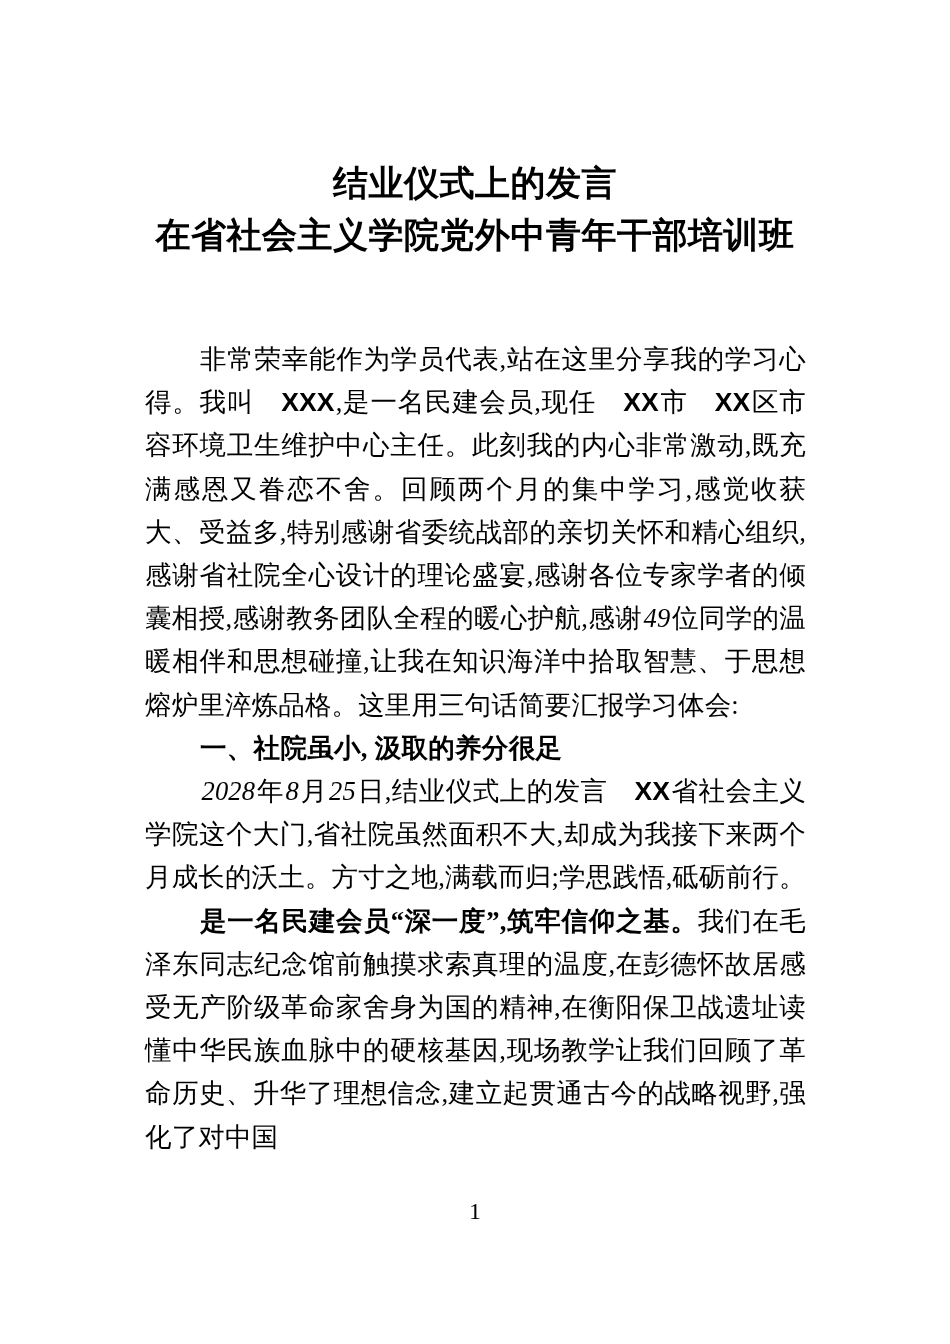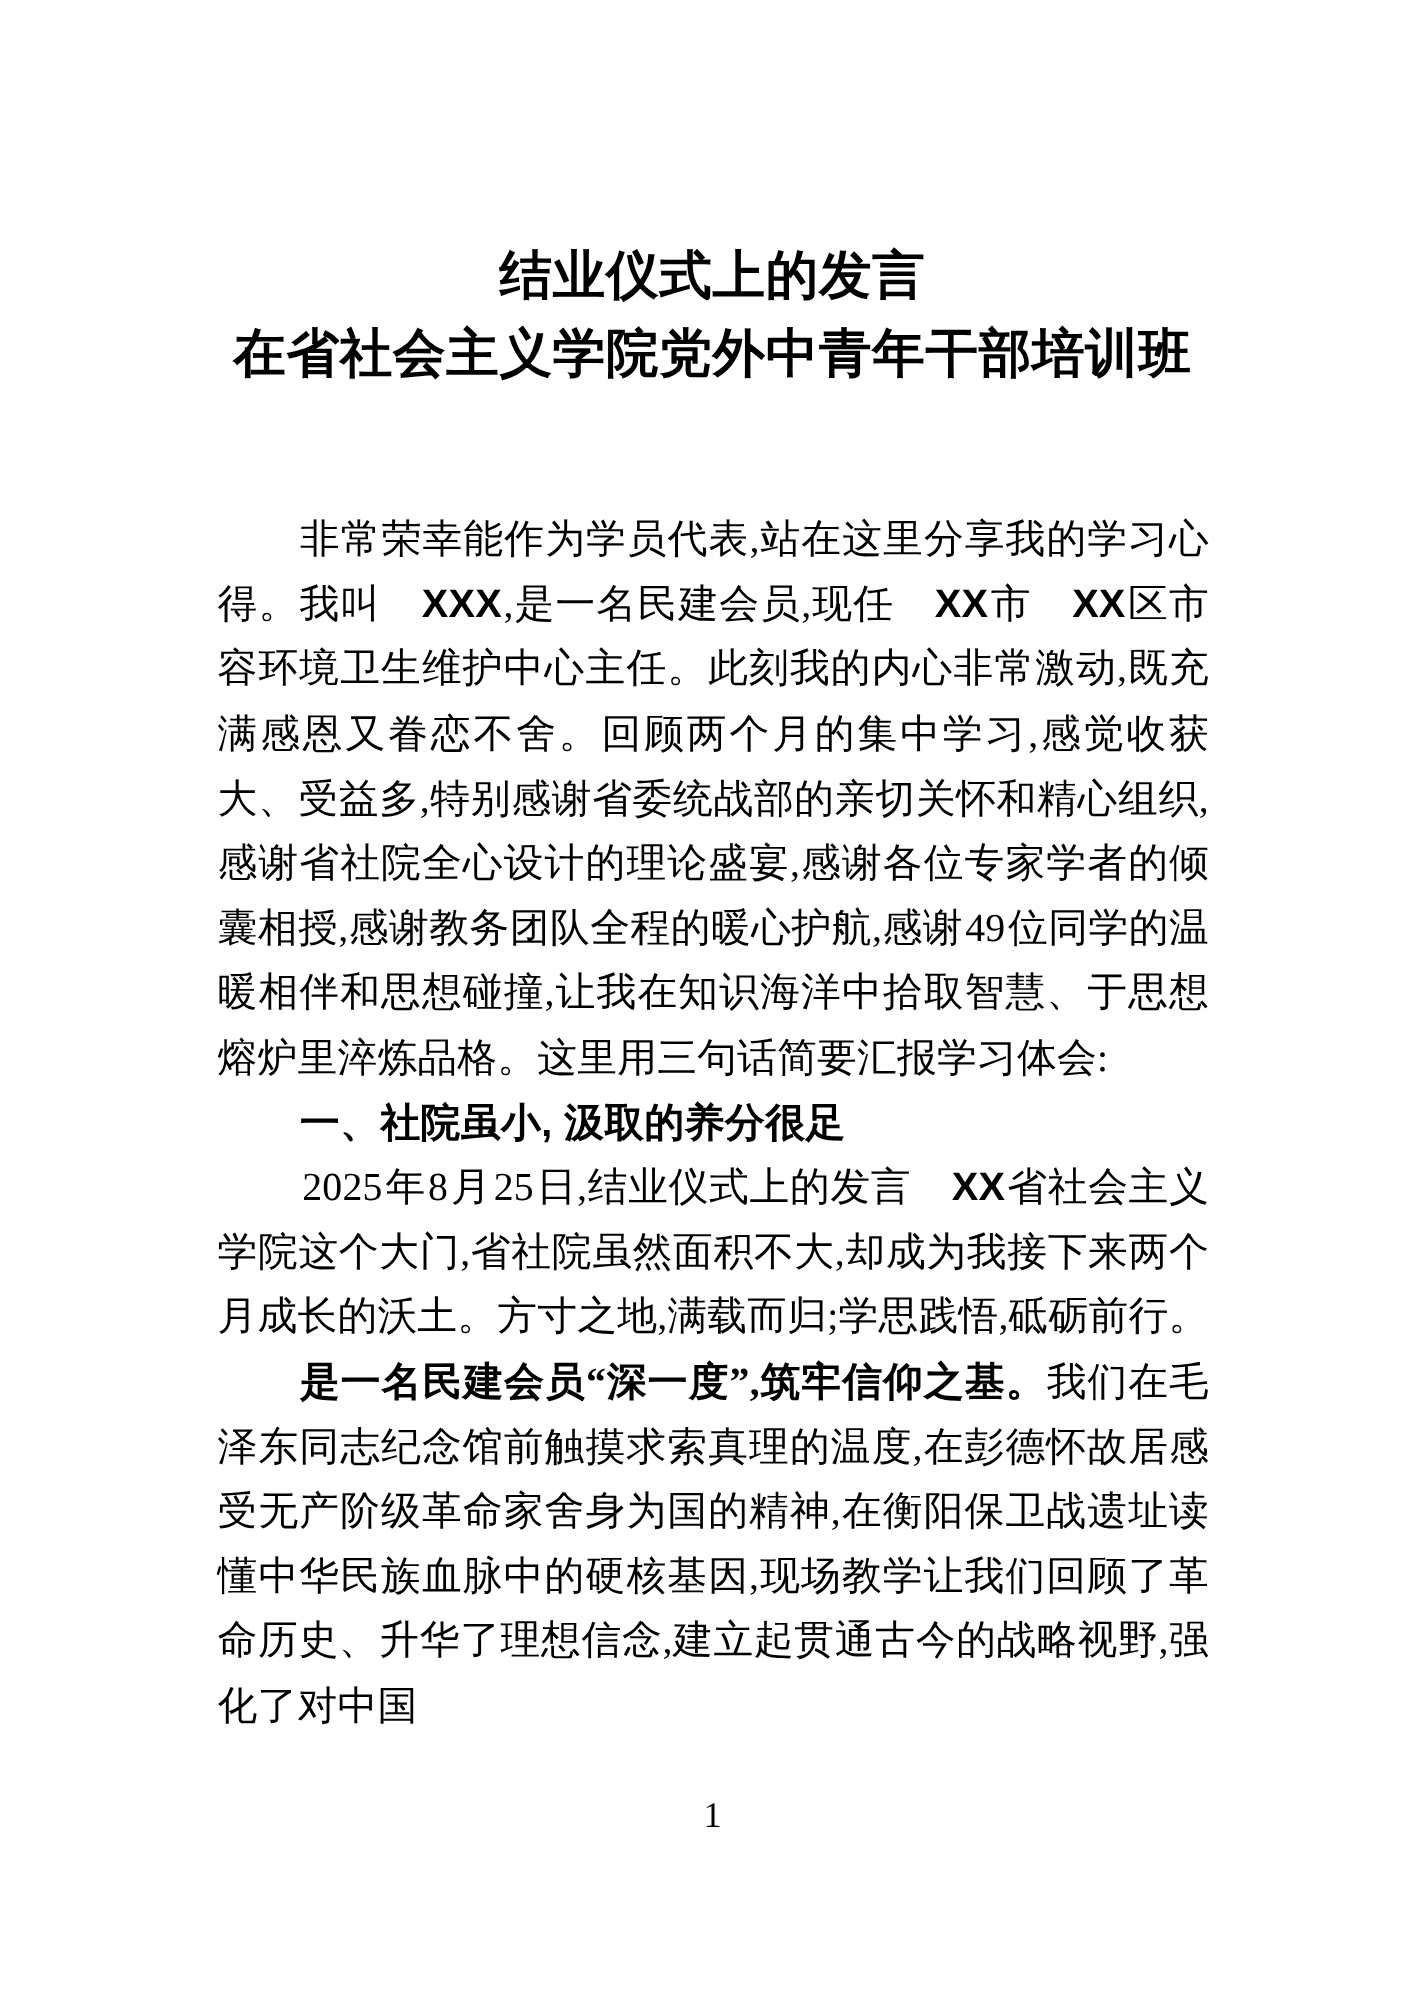--- a/index.html
+++ b/index.html
@@ -63,21 +63,21 @@
     word-break: break-all;
     color: #000;
   }
   p.para.indent {
     text-indent: 55px;
   }
 
   
   p.section-heading {
     margin: 0;
-    font-family: Liberation Sans, sans-serif;
+    font-family: Liberation Serif, serif;
     font-weight: 700;
     font-size: 26.5px;
     line-height: 43.2px;
     text-indent: 55px;
     letter-spacing: 0.3px;
     color: #000;
   }
 
   
   .lead-bold {
@@ -90,20 +90,21 @@
   .latin {
     font-family: Liberation Sans, sans-serif;
     font-weight: 700;
     padding: 0 1px;
     margin-left: 26px;
   }
   .num {
     font-family: "Liberation Serif", "DejaVu Serif", serif;
     font-weight: 400;
     padding: 0 1.5px;
+    font-style: italic;
   }
 
   
   .page-number {
     position: absolute;
     left: 0;
     top: 1196px;
     width: 950px;
     text-align: center;
     font-family: "Liberation Serif", "DejaVu Serif", serif;
@@ -121,21 +122,21 @@
     <span class="title-line">结业仪式上的发言</span>
     <span class="title-line">在省社会主义学院党外中青年干部培训班</span>
   </div>
 
   <div class="body-area">
 
     <p class="para indent"><span>非常荣幸能作为学员代表,站在这里分享我的学习心得。我叫</span><span class="latin">XXX</span><span>,是一名民建会员,现任</span><span class="latin">XX</span><span>市</span><span class="latin">XX</span><span>区市容环境卫生维护中心主任。此刻我的内心非常激动,既充满感恩又眷恋不舍。回顾两个月的集中学习,感觉收获大、受益多,特别感谢省委统战部的亲切关怀和精心组织,感谢省社院全心设计的理论盛宴,感谢各位专家学者的倾囊相授,感谢教务团队全程的暖心护航,感谢</span><span class="num">49</span><span>位同学的温暖相伴和思想碰撞,让我在知识海洋中拾取智慧、于思想熔炉里淬炼品格。这里用三句话简要汇报学习体会:</span></p>
 
     <p class="section-heading">一、社院虽小, 汲取的养分很足</p>
 
-    <p class="para indent"><span class="num">2025</span><span>年</span><span class="num">8</span><span>月</span><span class="num">25</span><span>日,结业仪式上的发言</span><span class="latin">XX</span><span>省社会主义学院这个大门,省社院虽然面积不大,却成为我接下来两个月成长的沃土。方寸之地,满载而归;学思践悟,砥砺前行。</span></p>
+    <p class="para indent"><span class="num">2028</span><span>年</span><span class="num">8</span><span>月</span><span class="num">25</span><span>日,结业仪式上的发言</span><span class="latin">XX</span><span>省社会主义学院这个大门,省社院虽然面积不大,却成为我接下来两个月成长的沃土。方寸之地,满载而归;学思践悟,砥砺前行。</span></p>
 
     <p class="para indent"><span class="lead-bold">是一名民建会员“深一度”,筑牢信仰之基。</span><span>我们在毛泽东同志纪念馆前触摸求索真理的温度,在彭德怀故居感受无产阶级革命家舍身为国的精神,在衡阳保卫战遗址读懂中华民族血脉中的硬核基因,现场教学让我们回顾了革命历史、升华了理想信念,建立起贯通古今的战略视野,强化了对中国</span></p>
 
   </div>
 
   <div class="page-number">1</div>
 
 </div>
 
 </body></html>

